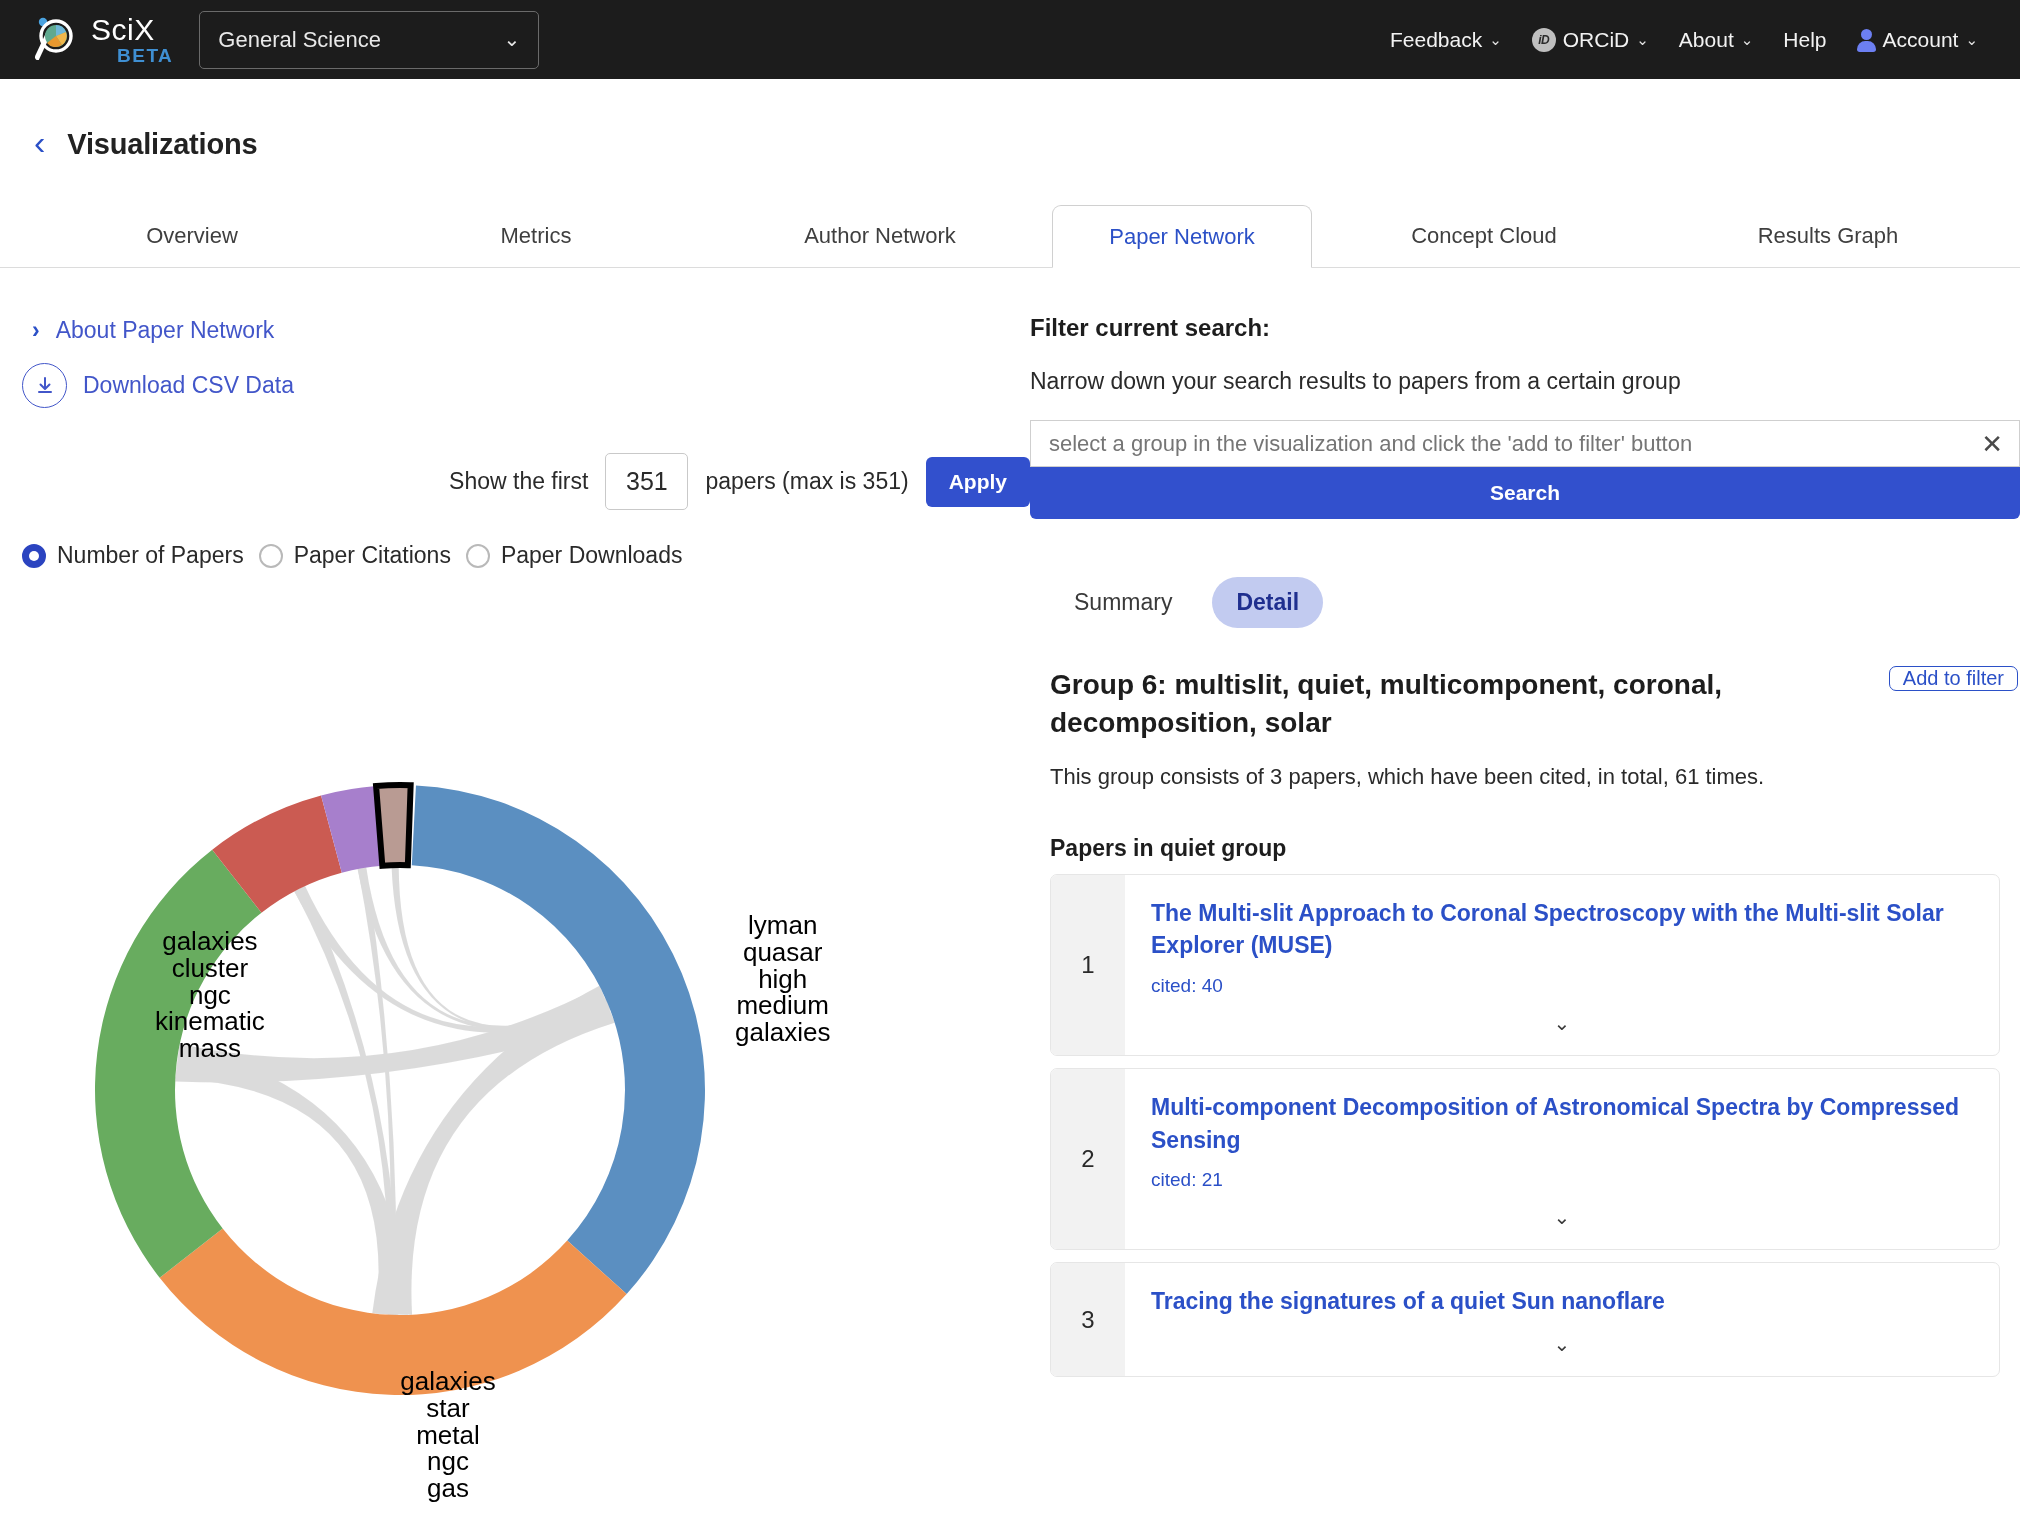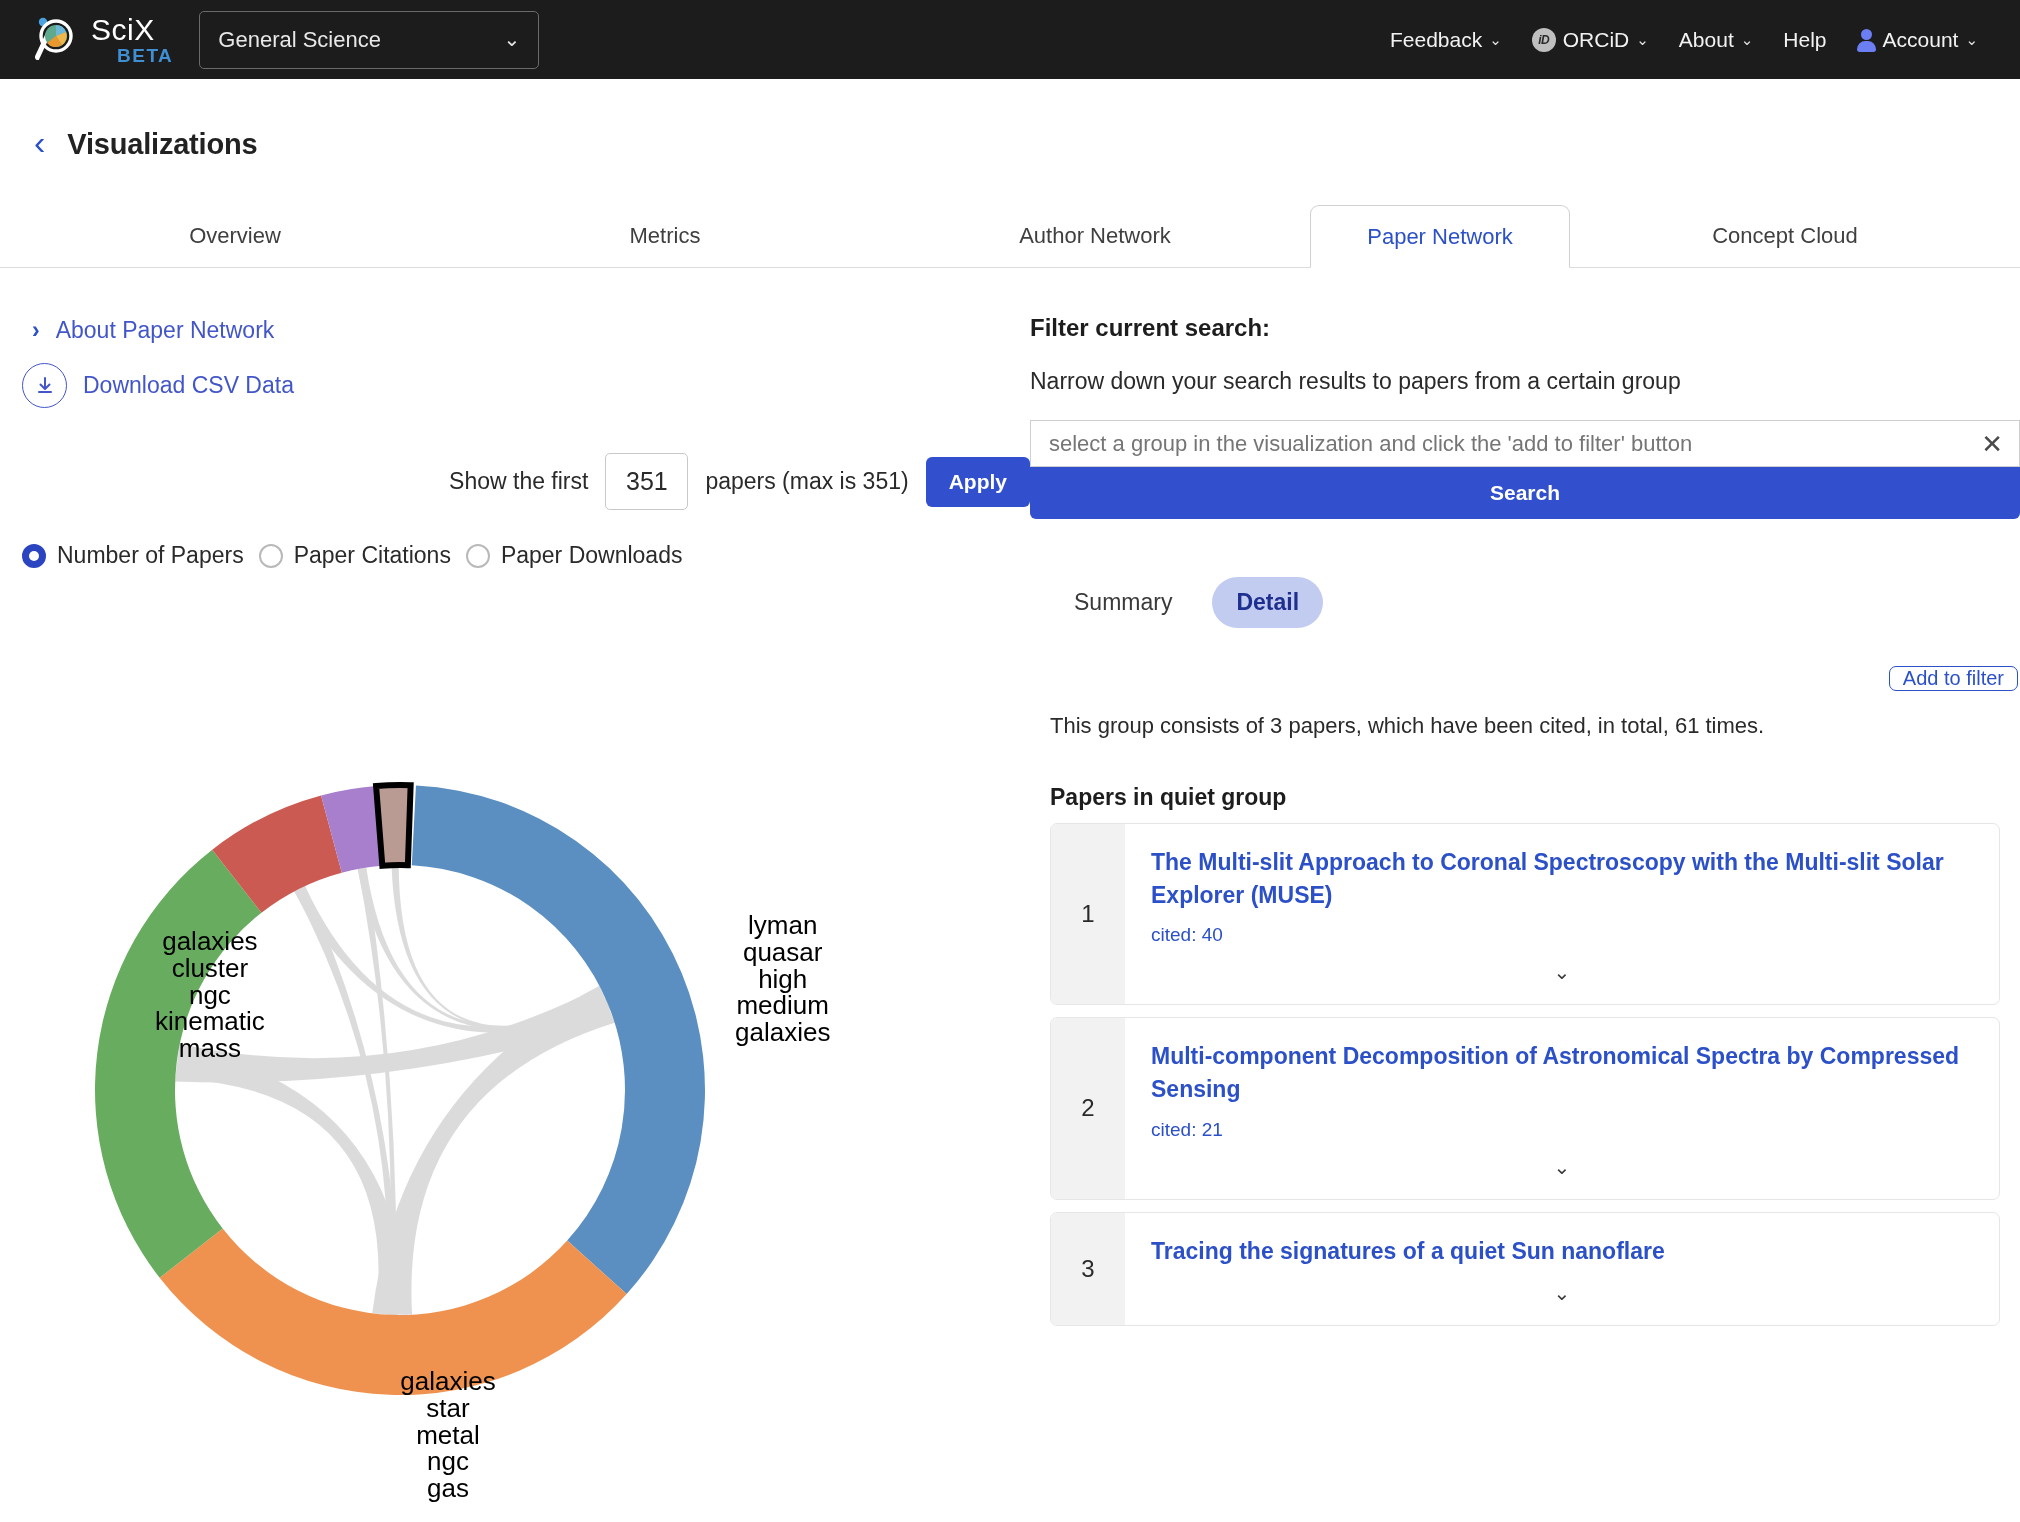--- a/index.html
+++ b/index.html
@@ -198,20 +198,21 @@
   <span class="back-chevron">‹</span>
   <span class="page-title">Visualizations</span>
 </div>
 
 <div class="tabs">
   <div class="tab">Overview</div>
   <div class="tab">Metrics</div>
   <div class="tab">Author Network</div>
   <div class="tab active">Paper Network</div>
   <div class="tab">Concept Cloud</div>
+  <div class="tab">Results Graph</div>
 </div>
 
 <div class="main">
 
   <div class="left-col">
 
     <div class="about-row">
       <span class="about-chev">›</span>
       <span class="link-blue">About Paper Network</span>
     </div>
@@ -258,20 +259,21 @@
       <span class="clear-x">✕</span>
     </div>
     <button class="search-btn">Search</button>
 
     <div class="seg-row">
       <div class="seg">Summary</div>
       <div class="seg active">Detail</div>
     </div>
 
     <div class="group-head">
+      <div class="group-title">Group 6: multislit, quiet, multicomponent, coronal, decomposition, solar</div>
       <button class="add-filter-btn">Add to filter</button>
     </div>
     <div class="group-desc">This group consists of 3 papers, which have been cited, in total, 61 times.</div>
 
     <div class="papers-hd">Papers in quiet group</div>
 
     <div class="paper-card">
       <div class="paper-idx">1</div>
       <div class="paper-body">
         <div class="paper-title">The Multi-slit Approach to Coronal Spectroscopy with the Multi-slit Solar Explorer (MUSE)</div>

